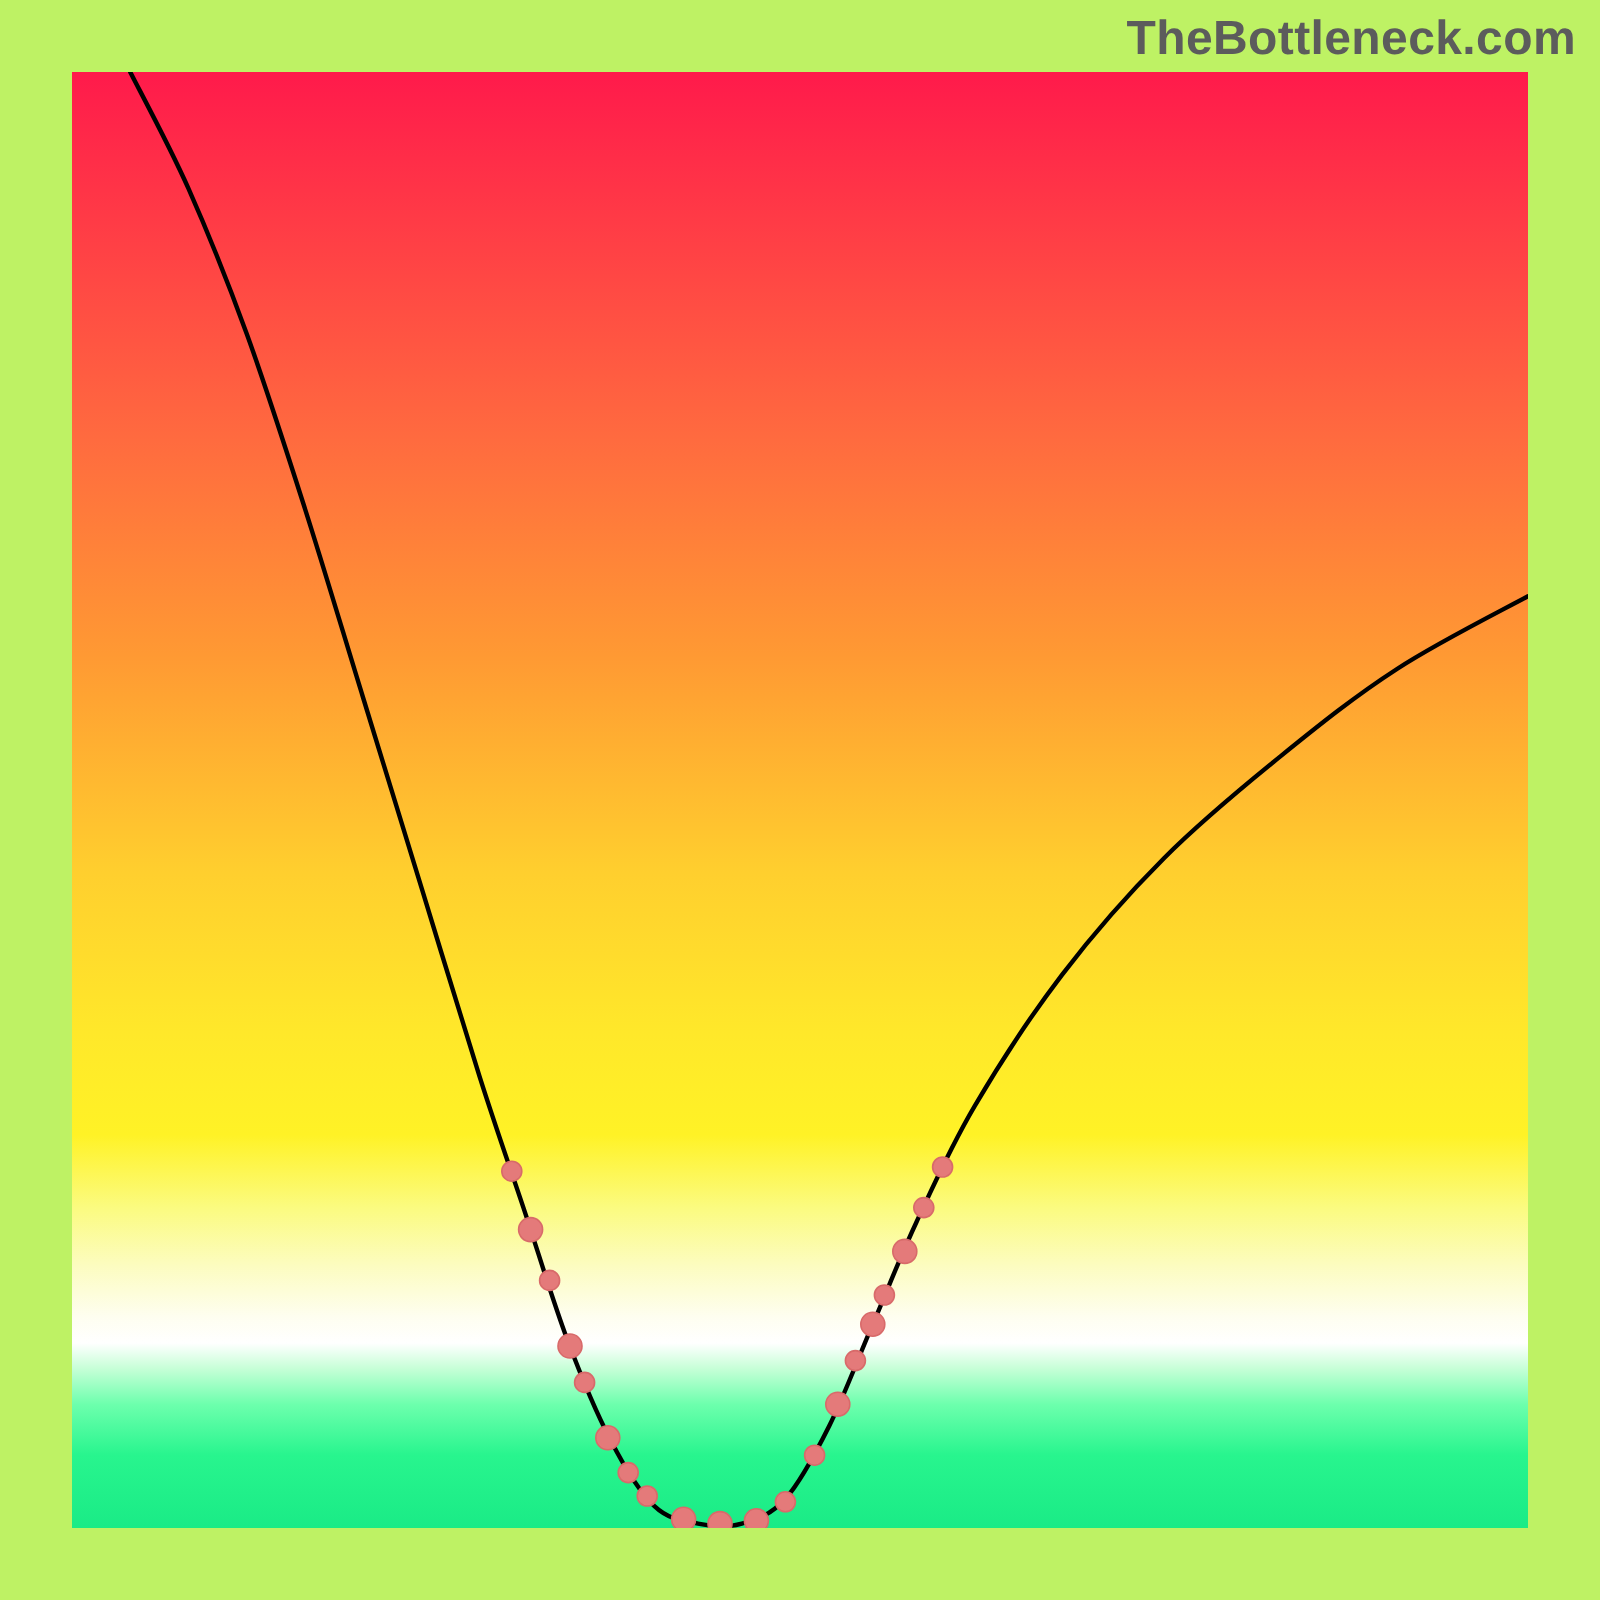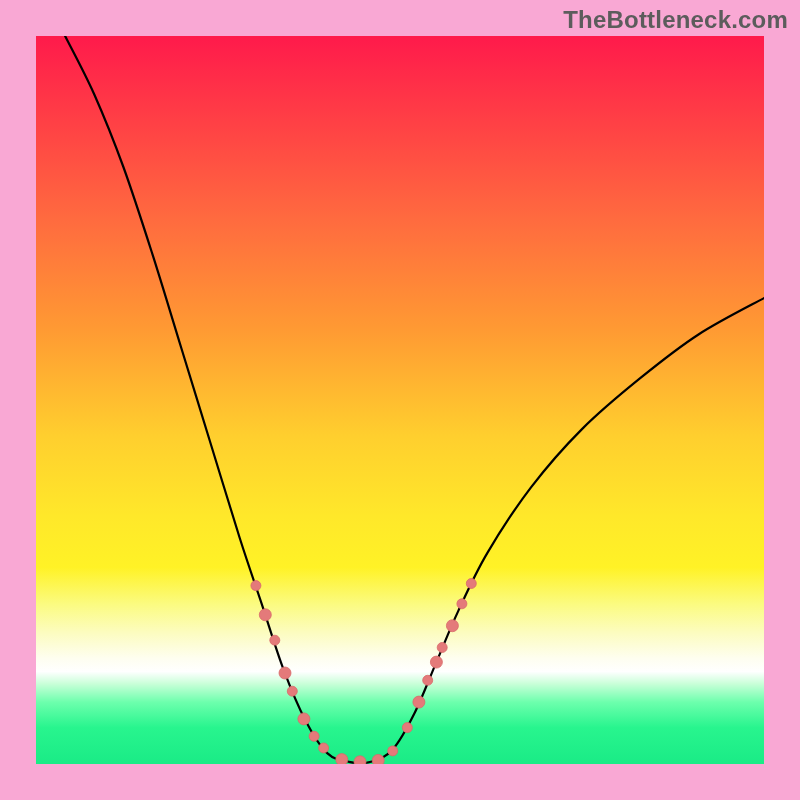--- a/index.html
+++ b/index.html
@@ -1,21 +1,21 @@
 <!DOCTYPE html>
 <html><head>
 <meta charset="utf-8">
 <style>
   * { margin: 0; padding: 0; box-sizing: border-box; }
   html, body { width: 800px; height: 800px; overflow: hidden; background: #000; }
   .frame {
     position: absolute;
     left: 0; top: 0;
     width: 800px; height: 800px;
-    background: #f9a8d4;
+    background: #bef264;
   }
   .attribution {
     position: absolute;
     right: 12px;
     top: 6px;
     font-family: Arial, Helvetica, sans-serif;
     font-size: 24px;
     font-weight: 600;
     color: #5c5c5c;
     letter-spacing: 0.2px;

